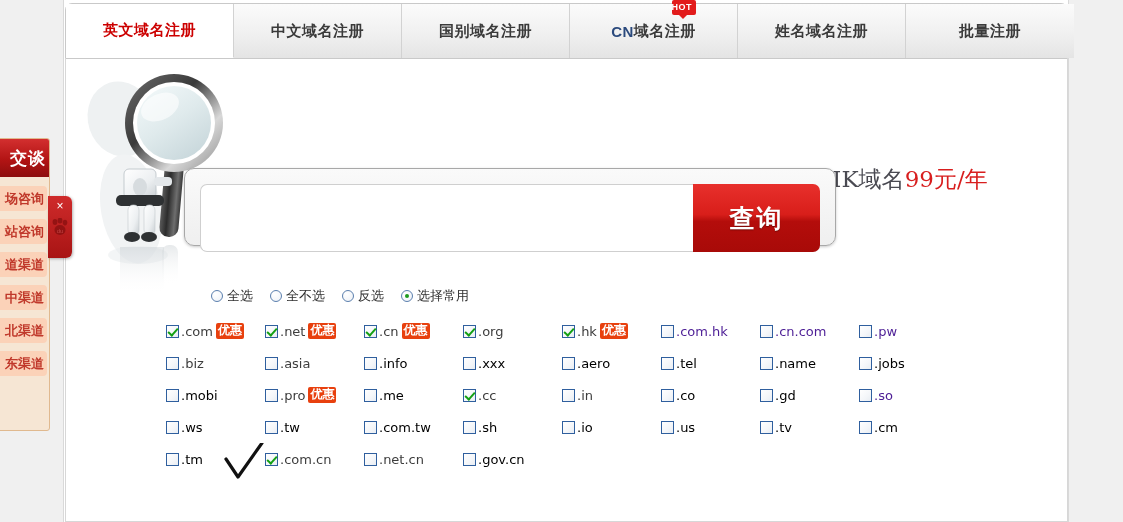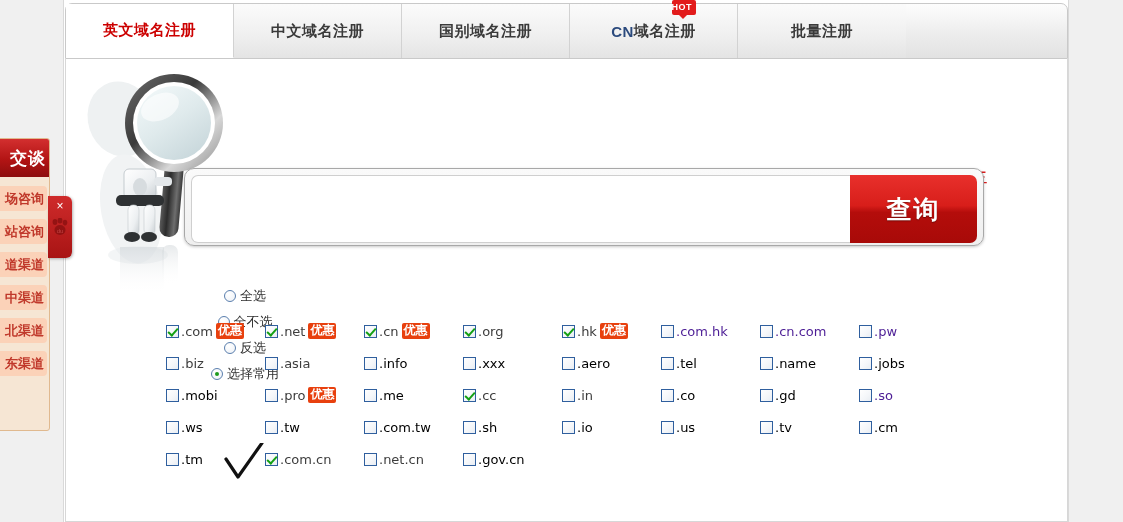--- a/index.html
+++ b/index.html
@@ -85,26 +85,26 @@
     font-size:23px; white-space:nowrap;
     font-family:"DejaVu Serif","Liberation Serif",serif;
   }
   .price-dark { color:#4a4a52; }
   .price-red  { color:#d81e1e; }
   .price-gap  { display:inline-block; width:26px; }
 
   
   .search-wrap {
     position:absolute; left:118px; top:109px;
-    width:800px; height:78px;
+    width:652px; height:78px;
     background: linear-gradient(to bottom,#fafafa,#efefef);
     border:1px solid #a8a8a8;
     border-radius:10px;
     box-shadow: 0 1px 3px rgba(0,0,0,.22);
-    padding:6px;
+    padding:15px;
     display:flex;
   }
   .search-input {
     flex:1 1 auto; height:68px;
     background:#ffffff;
     border:1px solid #cfcfcf;
     border-right:none;
     border-radius:7px 0 0 7px;
     font-size:22px; color:#222;
     padding:0 14px;
@@ -119,24 +119,23 @@
     color:#ffffff; font-size:25px; font-weight:bold;
     cursor:pointer;
     letter-spacing:2px;
     font-family:"DejaVu Sans","Liberation Sans",sans-serif;
     text-shadow:0 1px 1px rgba(0,0,0,.35);
   }
 
   
   .radio-row {
     position:absolute; left:145px; top:228px;
-    display:flex; align-items:center; gap:8px;
+    display:flex; align-items:center; gap:17px;
     font-size:13px; color:#2f2f2f;
     font-family:"DejaVu Sans","Liberation Sans",sans-serif;
-    flex-direction:column;
   }
   .radio-item { display:flex; align-items:center; gap:4px; cursor:pointer; }
   .rdo {
     width:12px; height:12px; border-radius:50%;
     border:1px solid #5b7fae;
     background: radial-gradient(circle at 35% 30%, #ffffff 0%, #f2f5f9 70%, #e3e9f0 100%);
     display:inline-block; position:relative;
   }
   .rdo.on::after{
     content:""; position:absolute; left:3px; top:3px;
@@ -246,20 +245,23 @@
         <div class="tab">
           <span>中文域名注册</span>
         </div>
         <div class="tab">
           <span>国别域名注册</span>
         </div>
         <div class="tab">
           <span class="cnpfx">CN</span>
           <span>域名注册</span>
           <span class="hot-badge">HOT</span>
+        </div>
+        <div class="tab">
+          <span>姓名域名注册</span>
         </div>
         <div class="tab">
           <span>批量注册</span>
         </div>
       </div>
 
     <div class="panel-body">
 
       <svg class="mascot" viewBox="0 0 190 270">
         <defs>

